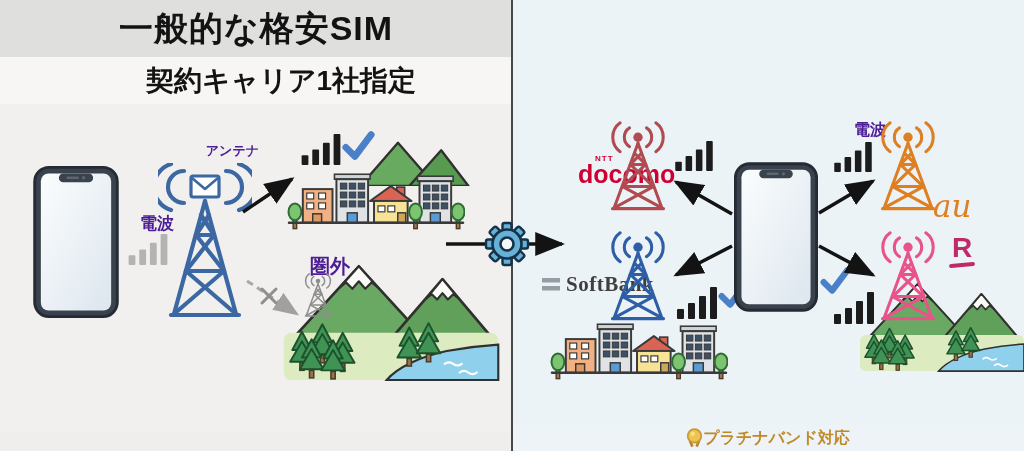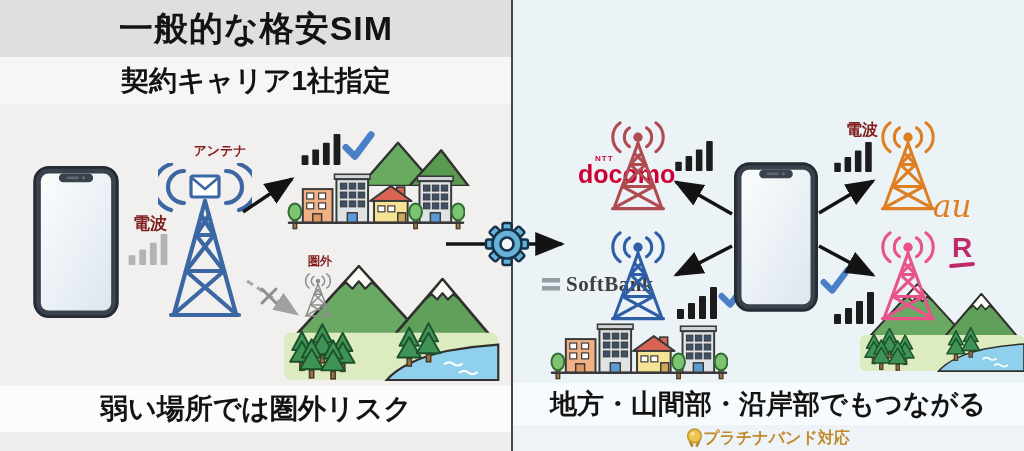--- a/index.html
+++ b/index.html
@@ -5,34 +5,34 @@
   html,body{margin:0;padding:0;background:#ffffff;}
   .canvas{position:relative;width:1024px;height:451px;overflow:hidden;
     font-family:"Liberation Sans",sans-serif;color:#151515;}
   .panel{position:absolute;top:0;width:512px;height:451px;}
   .panel.left{left:0;background:#f1f0ee;}
   .panel.right{left:512px;background:#ecf3f7;}
   .header{position:absolute;left:0;top:0;width:512px;height:57px;display:flex;align-items:center;justify-content:center;}
   .left .header{background:var(--left-header-bg,#dfdfdd);}
   .right .header{background:var(--right-header-bg,#cfe2ed);}
   .title{font-size:34px;font-weight:800;letter-spacing:1px;color:#131313;}
-  .subrow{position:absolute;left:0;top:57px;width:512px;height:47px;display:flex;align-items:center;justify-content:center;}
+  .subrow{position:absolute;left:0;top:57px;width:512px;height:47px;display:flex;align-items:center;justify-content:center;padding-left:25px;}
   .left .subrow{background:#f7f6f4;}
   .right .subrow{background:#eef5f9;}
   .subtitle{font-size:28px;font-weight:800;color:#131313;}
   .caption-strip{position:absolute;left:0;width:512px;display:flex;align-items:center;justify-content:center;}
   .left .caption-strip{top:386px;height:46px;background:#fcfcfa;}
   .right .caption-strip{top:383px;height:42px;background:#f8fbfd;}
   .caption{font-size:28px;font-weight:800;color:#131313;white-space:nowrap;}
   .left .bottom-strip{position:absolute;left:0;top:432px;width:512px;height:19px;background:#efeeec;}
   .badge-row{position:absolute;left:0;top:425px;width:512px;height:26px;background:#edf3f7;
     display:flex;align-items:center;justify-content:center;}
   .badge-text{font-size:16px;font-weight:700;color:var(--badge-gold,#c08a28);}
   .abs{position:absolute;}
-  .lbl{font-weight:800;color:#7f1d1d;text-align:center;white-space:nowrap;}
+  .lbl{font-weight:800;color:#4c1d95;text-align:right;white-space:nowrap;}
   .tower{color:#3b67a3;}
   .tower.docomo{color:var(--docomo-tower,#b04b52);}
   .tower.softbank{color:var(--softbank-tower,#2e5ea6);}
   .tower.au{color:var(--au-brand,#dd7f22);}
   .tower.rakuten{color:var(--rakuten-tower,#e8548a);}
   .tower.antenna{color:var(--antenna-blue,#3b67a3);}
   .tower.gray{color:#8e8e8c;}
   .bars-black{color:#1c1c1c;}
   .bars-gray{color:#b3b3b1;}
   .check{color:var(--check-blue,#4a80c8);}
@@ -245,34 +245,31 @@
         <use href="#antenna-mail"></use>
       </svg>
 
     <svg class="abs bars-black" style="left:301px;top:134px" width="40" height="31">
         <use href="#bars"></use>
       </svg>
     <svg class="abs check" style="left:342px;top:131px" width="33" height="29">
         <use href="#check"></use>
       </svg>
 
-    <div class="abs lbl" style="left:297px;top:253px;width:46px;font-size:12px">圏外</div>
+    <div class="abs lbl" style="left:304px;top:253px;width:46px;font-size:20px">圏外</div>
     <svg class="abs tower gray" style="left:301px;top:273px" width="34" height="45">
         <use href="#tower"></use>
       </svg>
 
     <svg class="abs overlay" style="left:0;top:0" width="512" height="451">
       <line x1="243" y1="212" x2="292" y2="179" stroke="#131313" stroke-width="3.5" marker-end="url(#ah-black)"></line>
       <line x1="247" y1="281" x2="297" y2="314" stroke="#a8a8a6" stroke-width="3" stroke-dasharray="7 5" marker-end="url(#ah-gray)"></line>
       <path d="M262 289 L276 303 M276 289 L262 303" stroke="#8f8f8d" stroke-width="3" stroke-linecap="round"></path>
     </svg>
 
-    <div class="caption-strip">
-      <div class="caption">弱い場所では圏外リスク</div>
-    </div>
     <div class="bottom-strip"></div>
   </div>
 
   <div class="panel right">
 
     <svg class="abs" style="left:38px;top:314px" width="178" height="66">
         <use href="#town"></use>
       </svg>
     <svg class="abs" style="left:348px;top:274px;overflow:visible" width="164" height="104">
         <use href="#scenery"></use>
@@ -333,23 +330,20 @@
         <use href="#phone"></use>
       </svg>
 
     <svg class="abs overlay" style="left:0;top:0" width="512" height="451">
       <line x1="220" y1="214" x2="164" y2="182" stroke="#131313" stroke-width="3.5" marker-end="url(#ah-black)"></line>
       <line x1="307" y1="213" x2="361" y2="181" stroke="#131313" stroke-width="3.5" marker-end="url(#ah-black)"></line>
       <line x1="220" y1="246" x2="164" y2="275" stroke="#131313" stroke-width="3.5" marker-end="url(#ah-black)"></line>
       <line x1="307" y1="246" x2="361" y2="275" stroke="#131313" stroke-width="3.5" marker-end="url(#ah-black)"></line>
     </svg>
 
-    <div class="caption-strip">
-      <div class="caption" style="font-size:27px">地方・山間部・沿岸部でもつながる</div>
-    </div>
     <div class="badge-row">
       <svg width="17" height="20" viewBox="0 0 20 23">
         <polygon points="5,12 9,21 6.2,22.5 3,15" fill="#b9802a"></polygon>
         <polygon points="15,12 11,21 13.8,22.5 17,15" fill="#b9802a"></polygon>
         <circle cx="10" cy="9" r="8" fill="#ecc44f" stroke="#c79a33" stroke-width="2"></circle>
         <circle cx="8" cy="6.5" r="2.6" fill="#f7de8a"></circle>
       </svg>
       <span class="badge-text">プラチナバンド対応</span>
     </div>
   </div>

